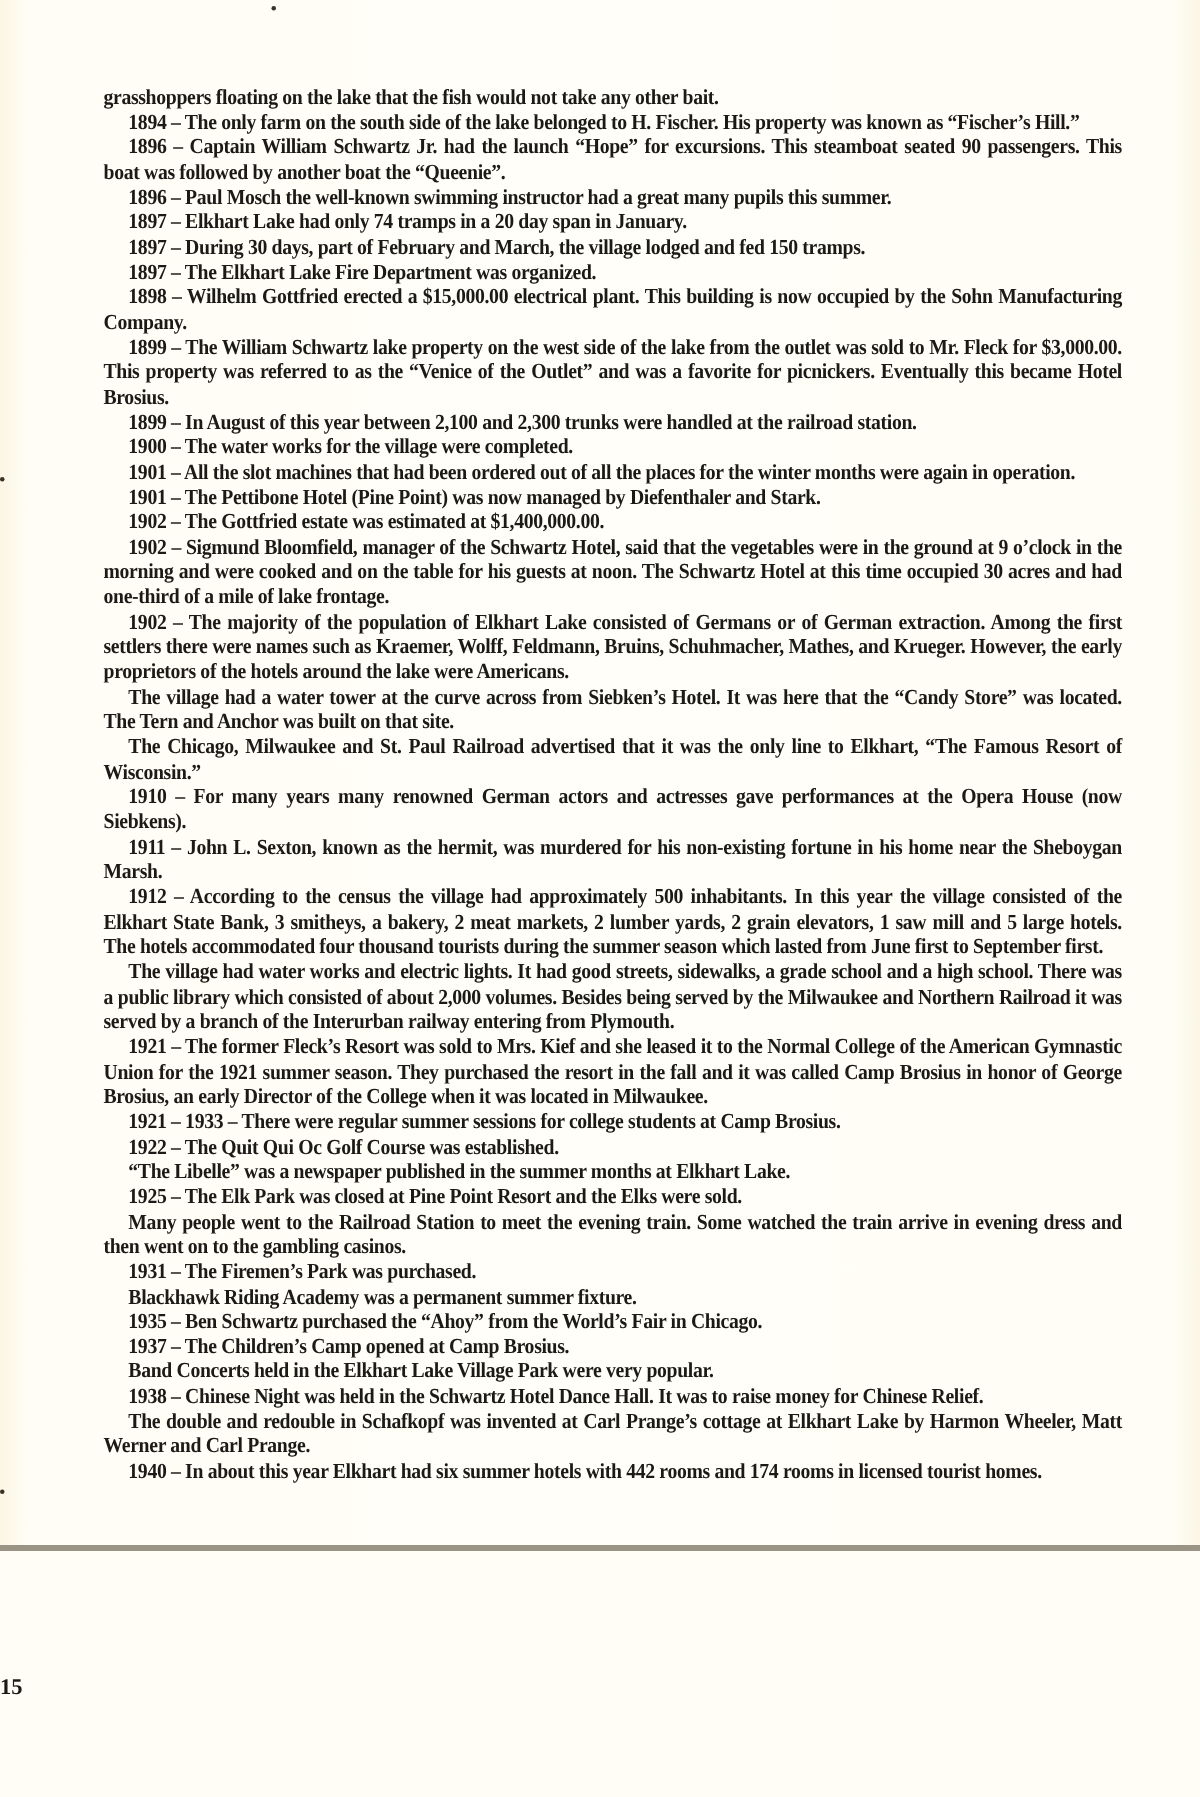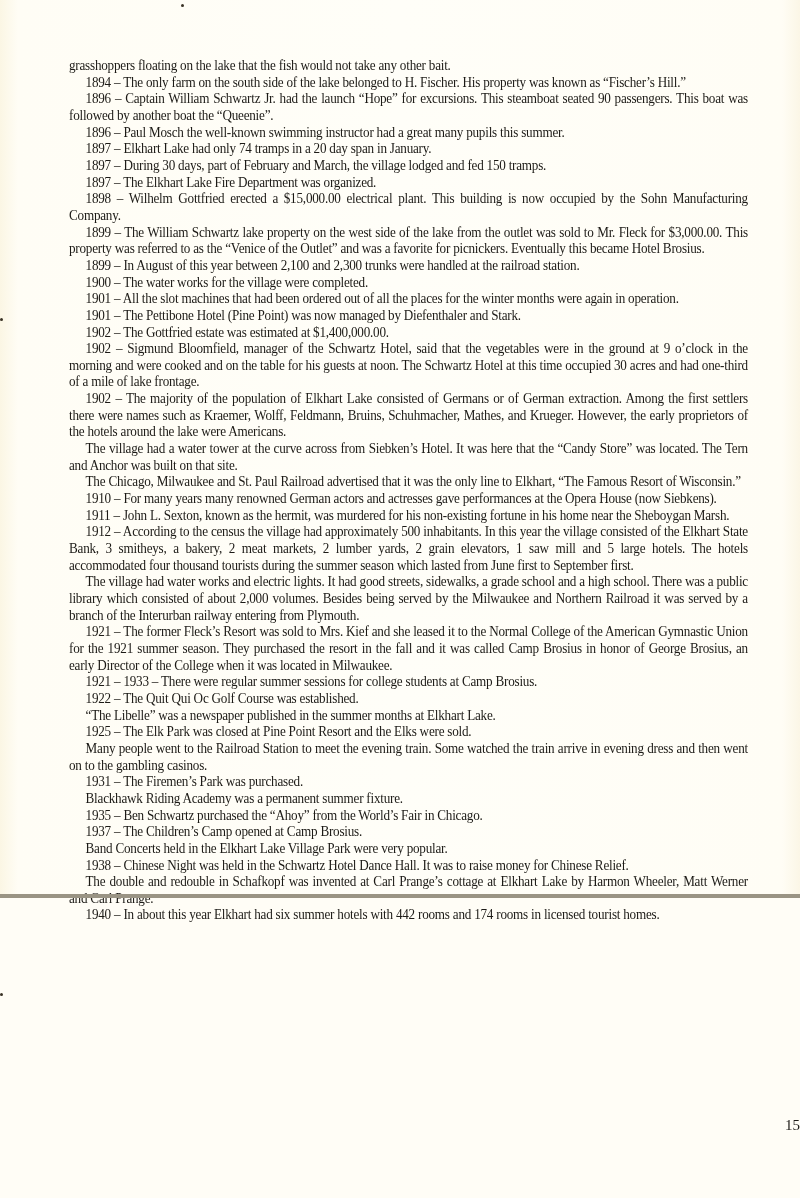--- a/index.html
+++ b/index.html
@@ -10,22 +10,23 @@
       width: 800px;
       height: 1198px;
       background: #fffdf6;
       position: relative;
       overflow: hidden;
     }
     .page {
       position: absolute;
       left: 0; top: 0;
       width: 800px;
-      height: 898px;
+      height: 1034px;
       background: linear-gradient(90deg, #fbf6e4 0px, #fffdf5 18px, #fffef8 400px, #fffdf5 782px, #fbf6e6 800px);
+      font-weight: bold;
     }
     .bottom-edge {
       position: absolute;
       left: 0; right: 0; bottom: 0;
       height: 4px;
       background: #9a9484;
     }
     .speck {
       position: absolute;
       width: 3px; height: 3px;
@@ -51,21 +52,21 @@
       margin: 0;
       text-indent: 18px;
     }
     .para.first {
       text-indent: 0;
     }
     .page-number {
       position: absolute;
       left: 0; right: 0;
       top: 1117px;
-      text-align: right;
+      text-align: left;
       font-family: "Liberation Serif", "DejaVu Serif", serif;
       font-size: 15px;
       color: #1c1a16;
     }
   </style>
 </head>
 <body>
 
 <div class="page">
   <div class="speck" style="left:181px; top:4px;"></div>

